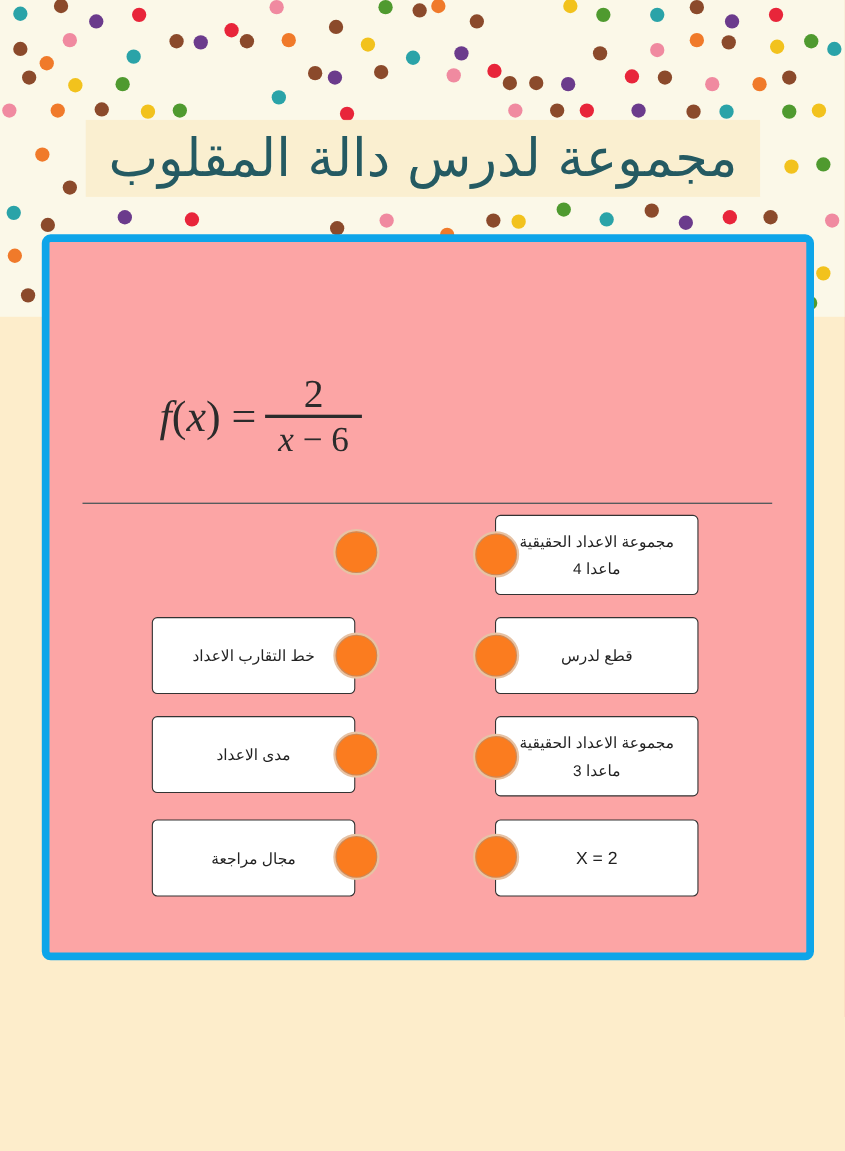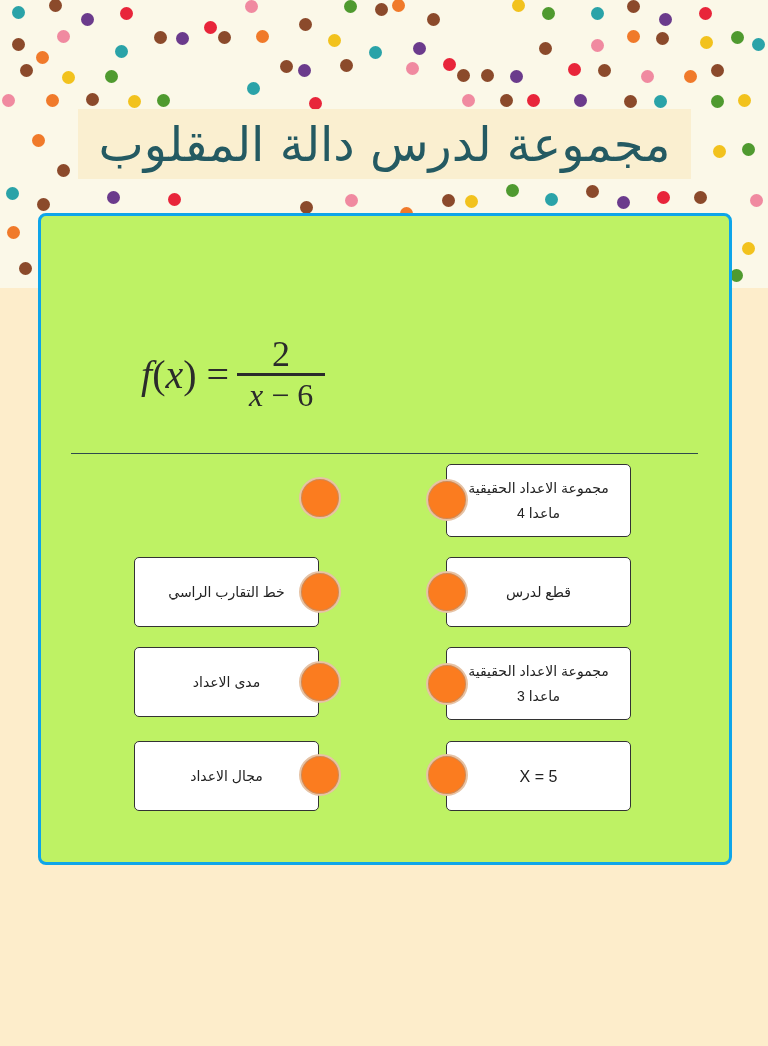--- a/index.html
+++ b/index.html
@@ -46,22 +46,22 @@
       font-family: "DejaVu Sans", sans-serif;
       letter-spacing: 0;
       white-space: nowrap;
     }
     .card {
       position: absolute;
       left: 38px;
       top: 213px;
       width: 688px;
       height: 646px;
-      background: #bef264;
-      border: 3px solid #0ea5e9;
+      background: #fca5a5;
+      border: 7px solid #0ea5e9;
       border-radius: 8px;
     }
     .formula {
       position: absolute;
       left: 100px;
       top: 118px;
       width: 215px;
       height: 80px;
       font-family: "Liberation Serif", "DejaVu Serif", serif;
       color: #2b2b2b;
@@ -245,31 +245,31 @@
       <span class="bar"></span>
       <span class="den"><span class="var">x</span><span> − 6</span></span>
     </span>
   </div>
 
   <div class="separator"></div>
 
   <div class="knob" style="left:258px; top:261px;"></div>
 
   <div class="match-box" style="left:93px; top:341px; height:70px;">
-    <span>خط التقارب الراسي</span>
+    <span>خط التقارب الاعداد</span>
   </div>
   <div class="knob" style="left:258px; top:355px;"></div>
 
   <div class="match-box" style="left:93px; top:431px; height:70px;">
     <span>مدى الاعداد</span>
   </div>
   <div class="knob" style="left:258px; top:445px;"></div>
 
   <div class="match-box" style="left:93px; top:525px; height:70px;">
-    <span>مجال الاعداد</span>
+    <span>مجال مراجعة</span>
   </div>
   <div class="knob" style="left:258px; top:538px;"></div>
 
   <div class="match-box" style="left:405px; top:248px; height:73px; flex-direction:column;">
     <span>مجموعة الاعداد الحقيقية</span>
     <span>ماعدا 4</span>
   </div>
   <div class="knob" style="left:385px; top:263px;"></div>
 
   <div class="match-box" style="left:405px; top:341px; height:70px;">
@@ -277,17 +277,17 @@
   </div>
   <div class="knob" style="left:385px; top:355px;"></div>
 
   <div class="match-box" style="left:405px; top:431px; height:73px; flex-direction:column;">
     <span>مجموعة الاعداد الحقيقية</span>
     <span>ماعدا 3</span>
   </div>
   <div class="knob" style="left:385px; top:447px;"></div>
 
   <div class="match-box" style="left:405px; top:525px; height:70px; direction:ltr; font-size:16px;">
-    <span>X = 5</span>
+    <span>X = 2</span>
   </div>
   <div class="knob" style="left:385px; top:538px;"></div>
 
 </div>
 
 </body></html>

